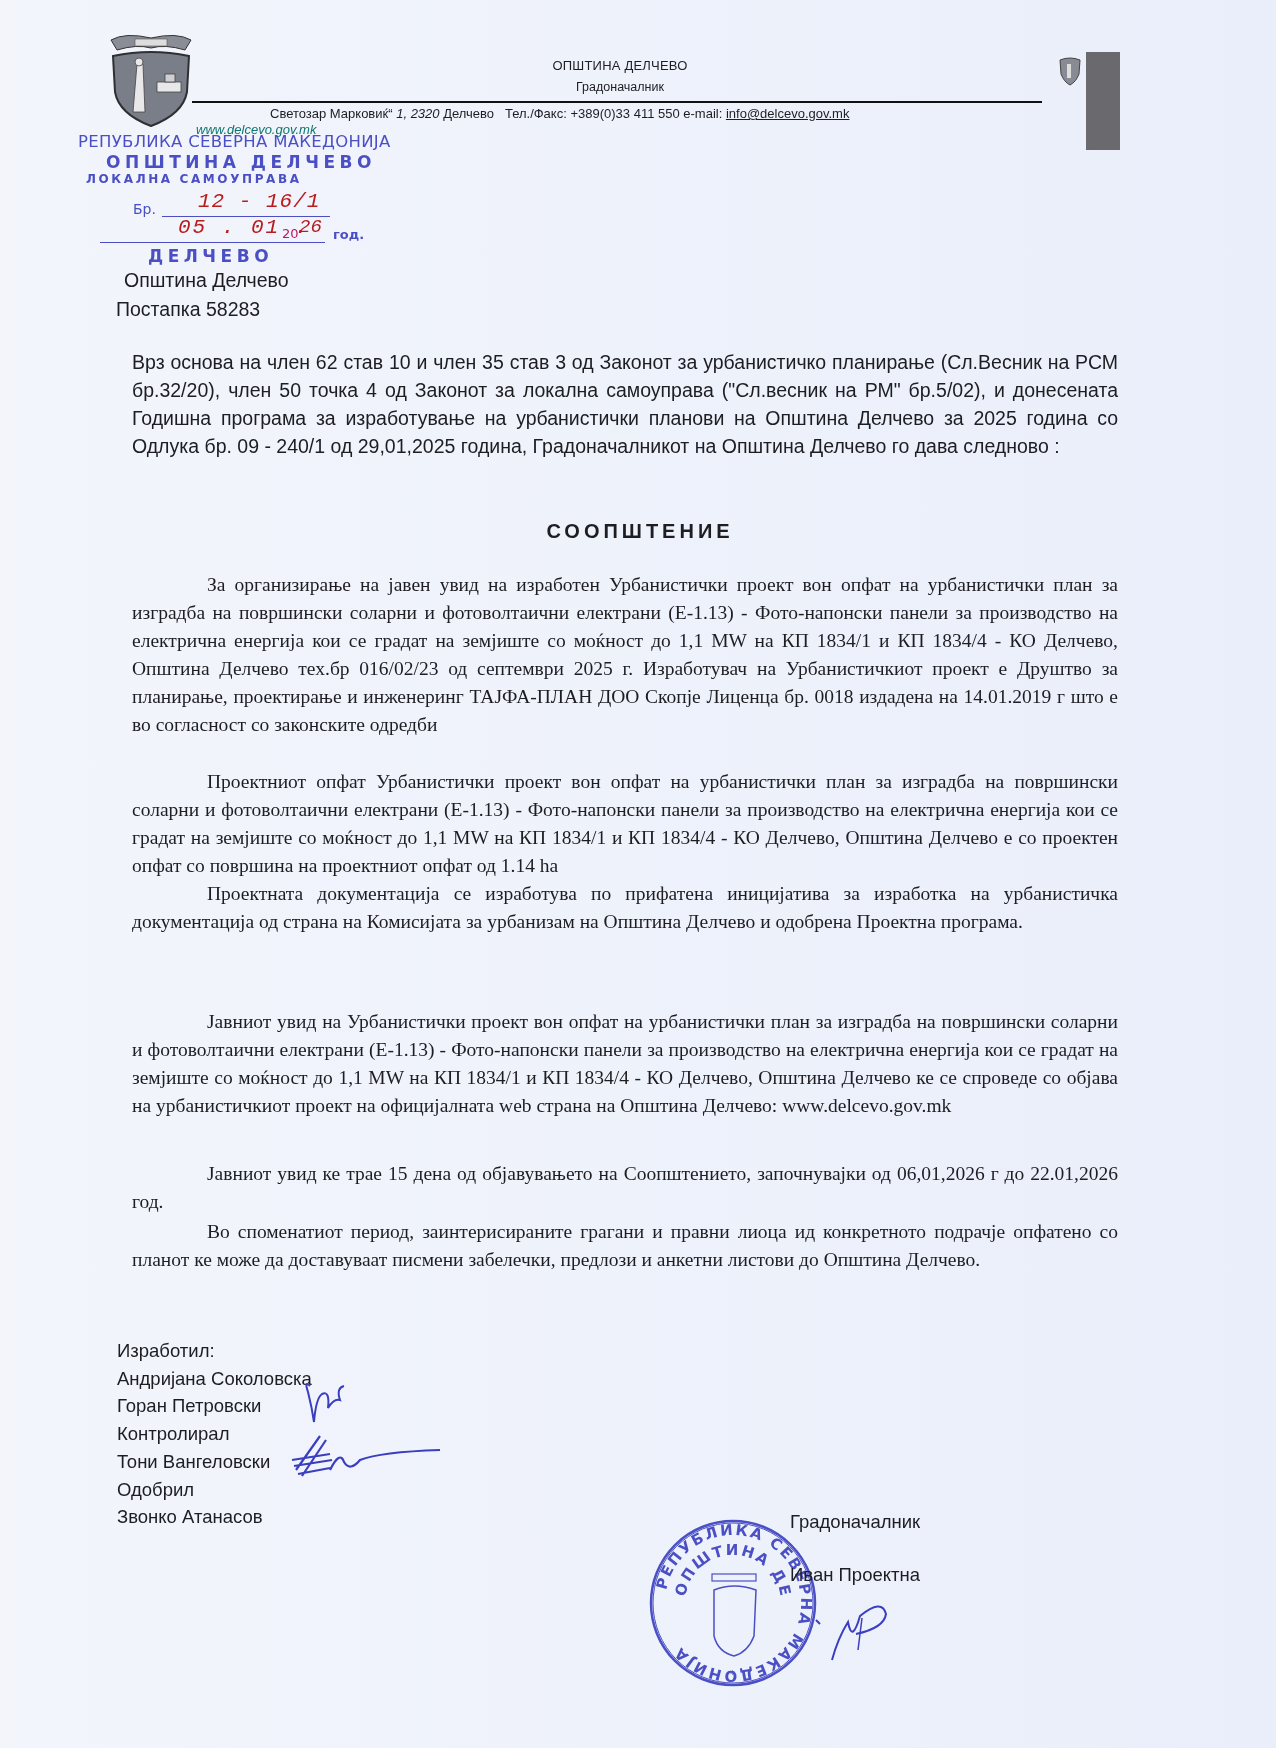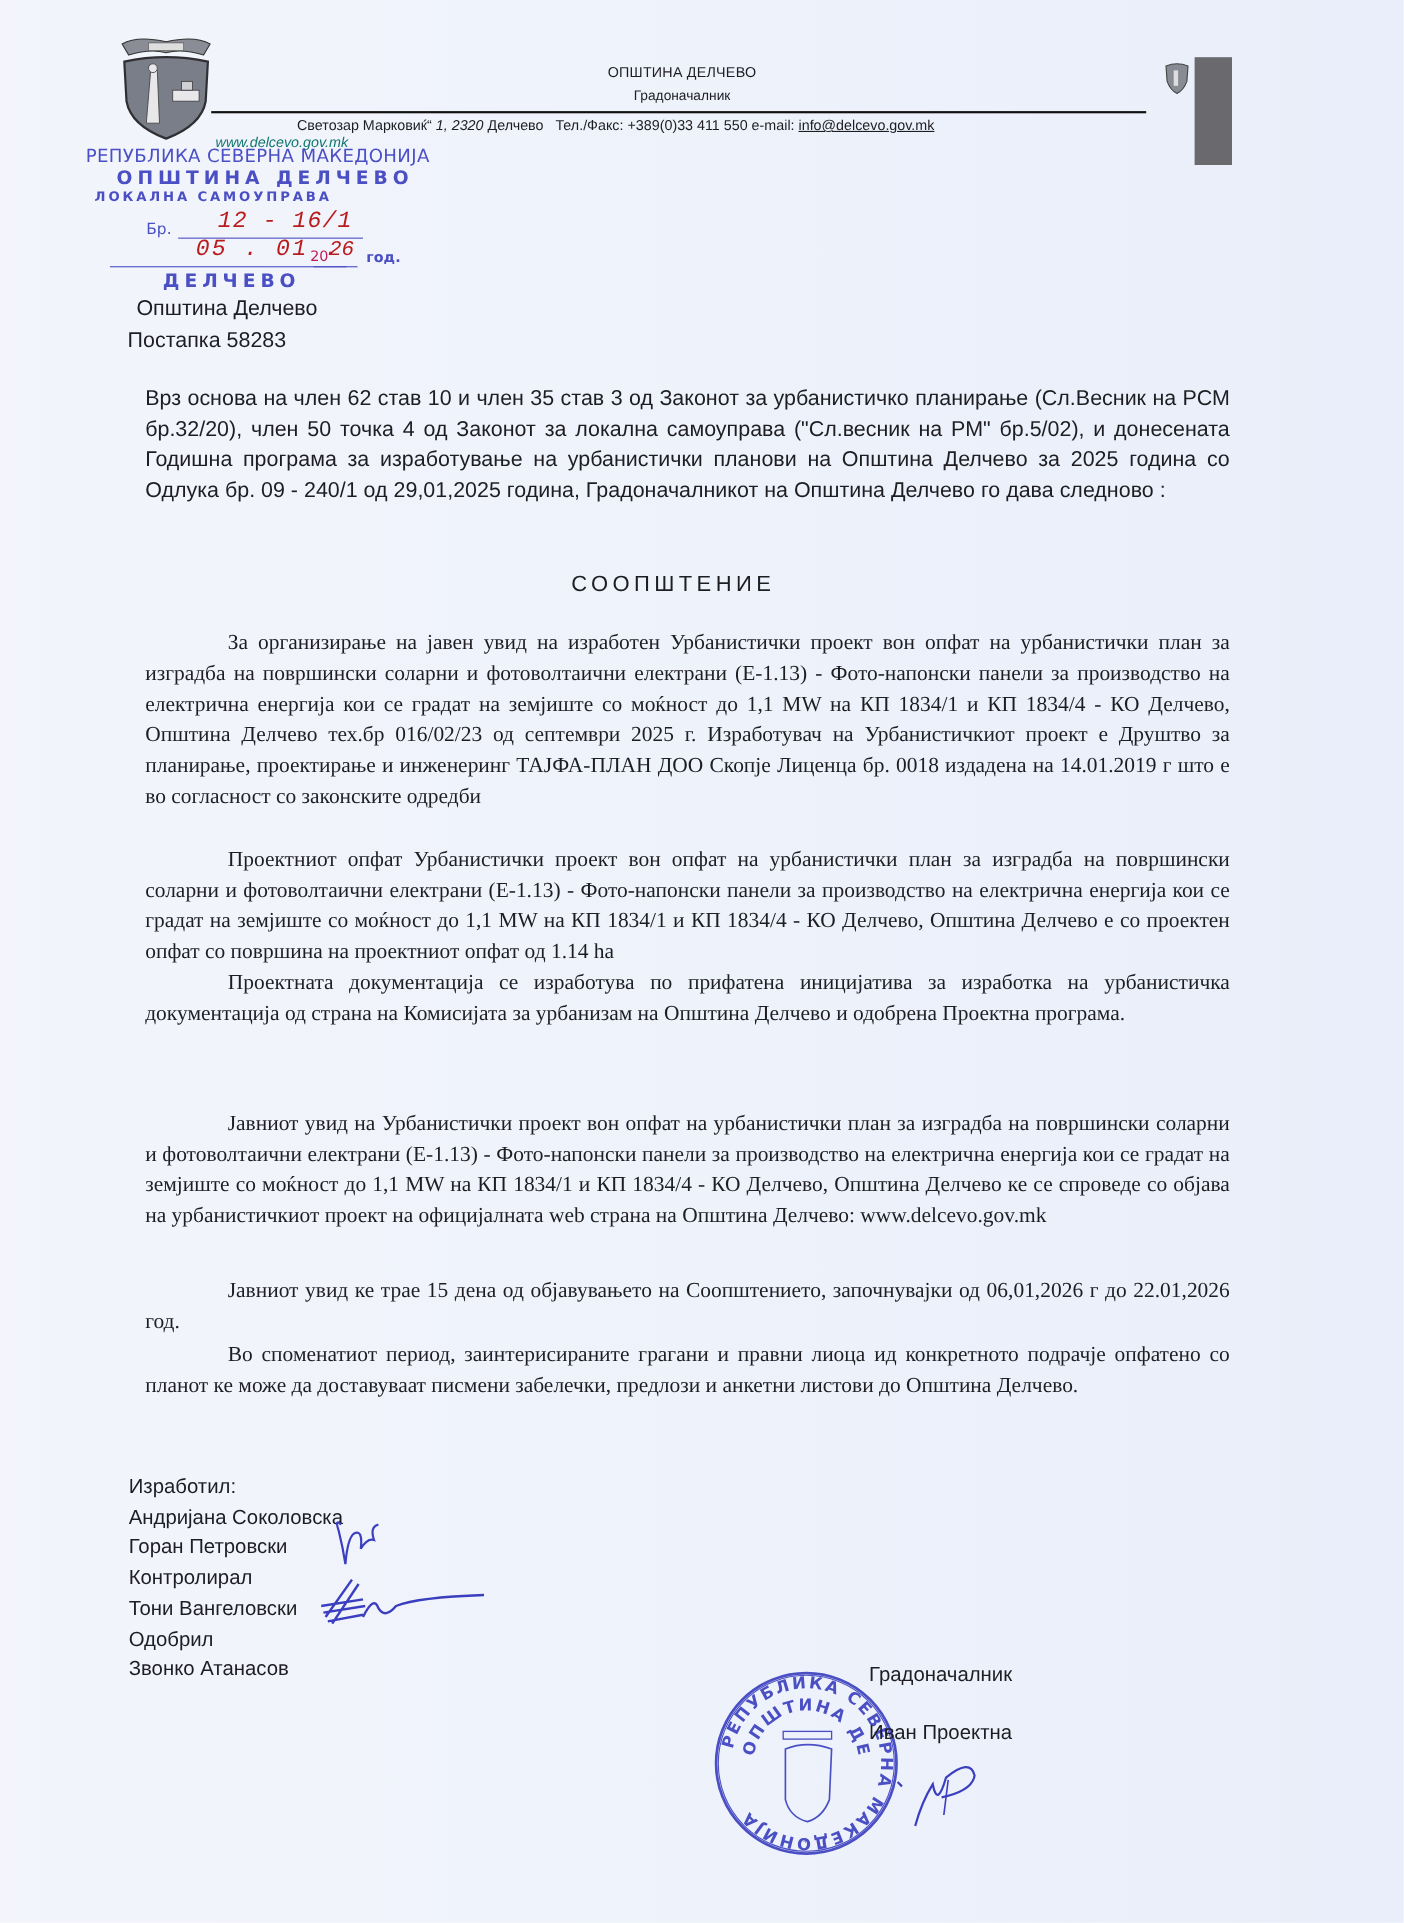--- a/index.html
+++ b/index.html
@@ -35,21 +35,21 @@
   .st-20 { left: 282px; top: 226px; font-size: 13px; color: #be185d; }
   .st-26 { left: 299px; top: 216px; font-size: 19px; }
   .st-god { left: 333px; top: 227px; font-size: 13px; font-weight: bold; }
   .st-city { left: 148px; top: 246px; font-size: 17px; font-weight: bold; letter-spacing: 4.5px; }
   
   .txt { font-family: "Liberation Sans", sans-serif; font-size: 19.5px; line-height: 28px; }
   .addr1 { left: 124px; top: 266px; }
   .addr2 { left: 116px; top: 295px; }
   .para { left: 117px; width: 986px; text-align: justify; text-align-last: left; margin-left: 15px; }
   .p-intro { top: 348px; }
-  .heading { left: 392px; width: 440px; top: 520px; text-align: center; font-weight: normal; font-size: 20px; letter-spacing: 4px; }
+  .heading { left: 420px; width: 440px; top: 520px; text-align: center; font-weight: bold; font-size: 20px; letter-spacing: 4px; }
   .p1 { top: 571px; }
   .p2 { top: 768px; }
   .p3 { top: 880px; }
   .p4 { top: 1008px; }
   .p5 { top: 1160px; }
   .p6 { top: 1218px; }
   .indent { text-indent: 75px; font-family: Liberation Serif, serif; }
   .sig-block { left: 117px; top: 1337px; font-size: 18.5px; line-height: 27.7px; }
   .sig-block div { white-space: nowrap; }
   .mayor-title { left: 790px; top: 1508px; font-size: 18.5px; }

